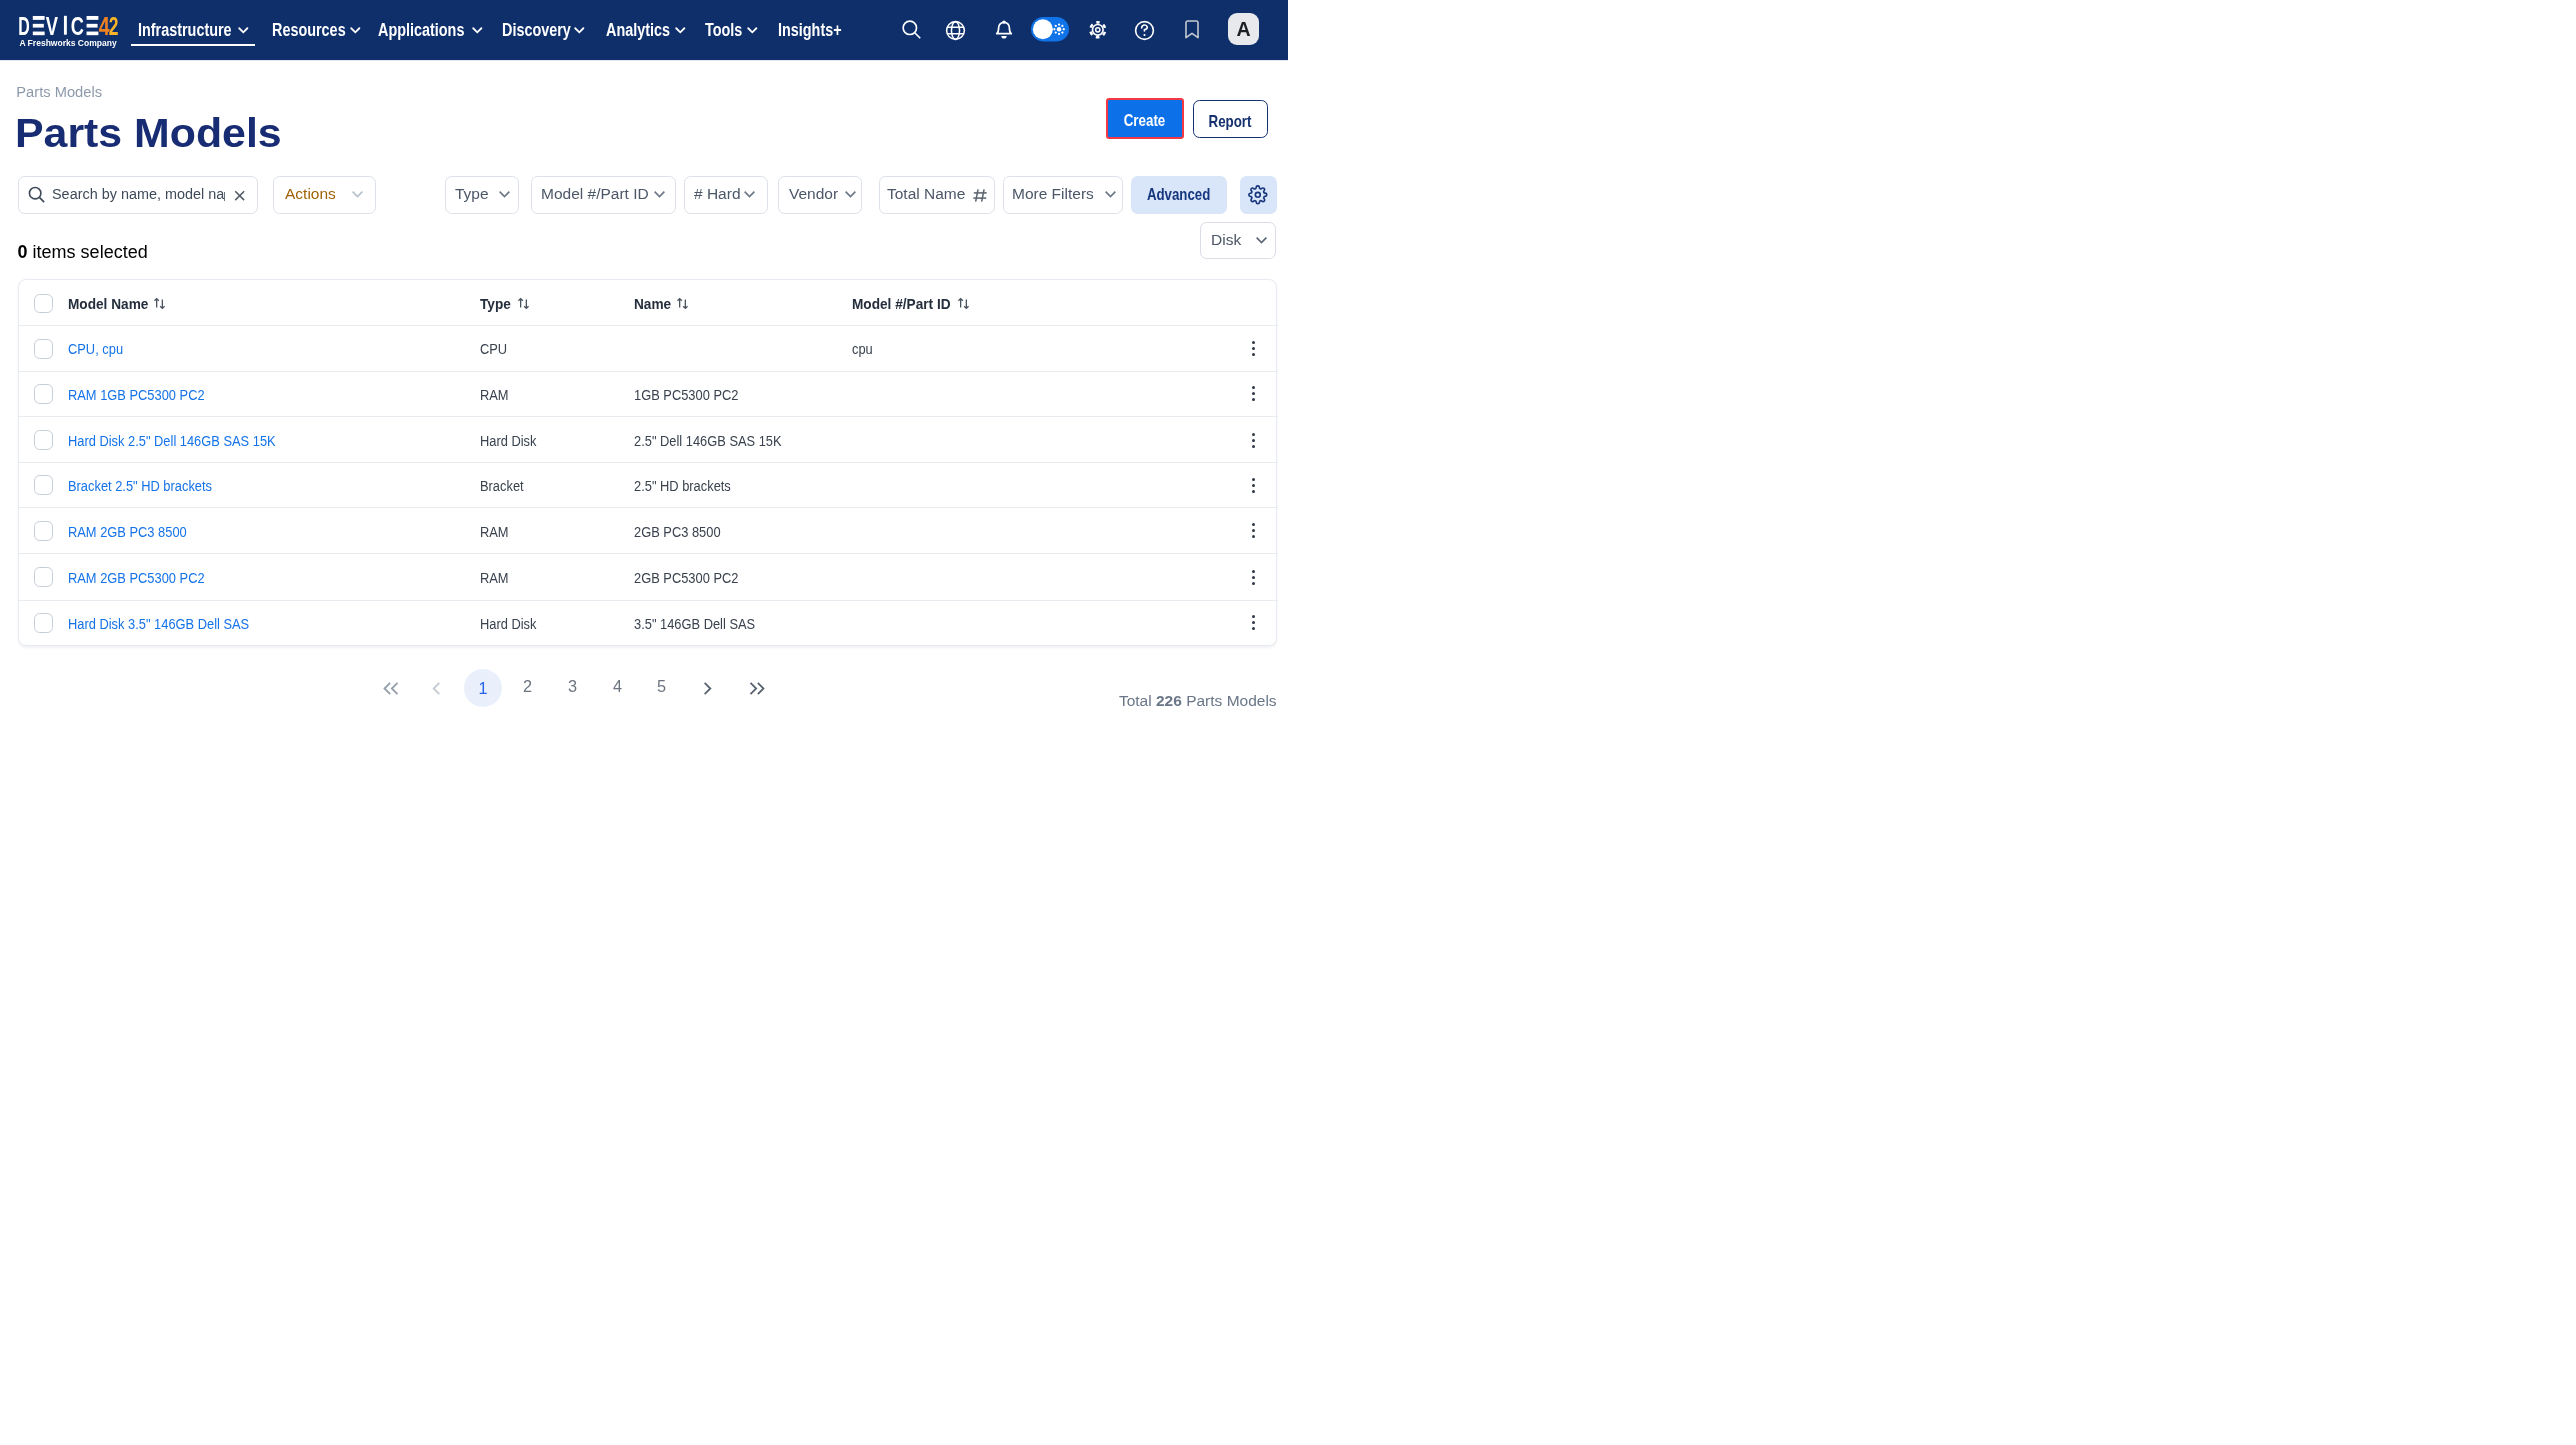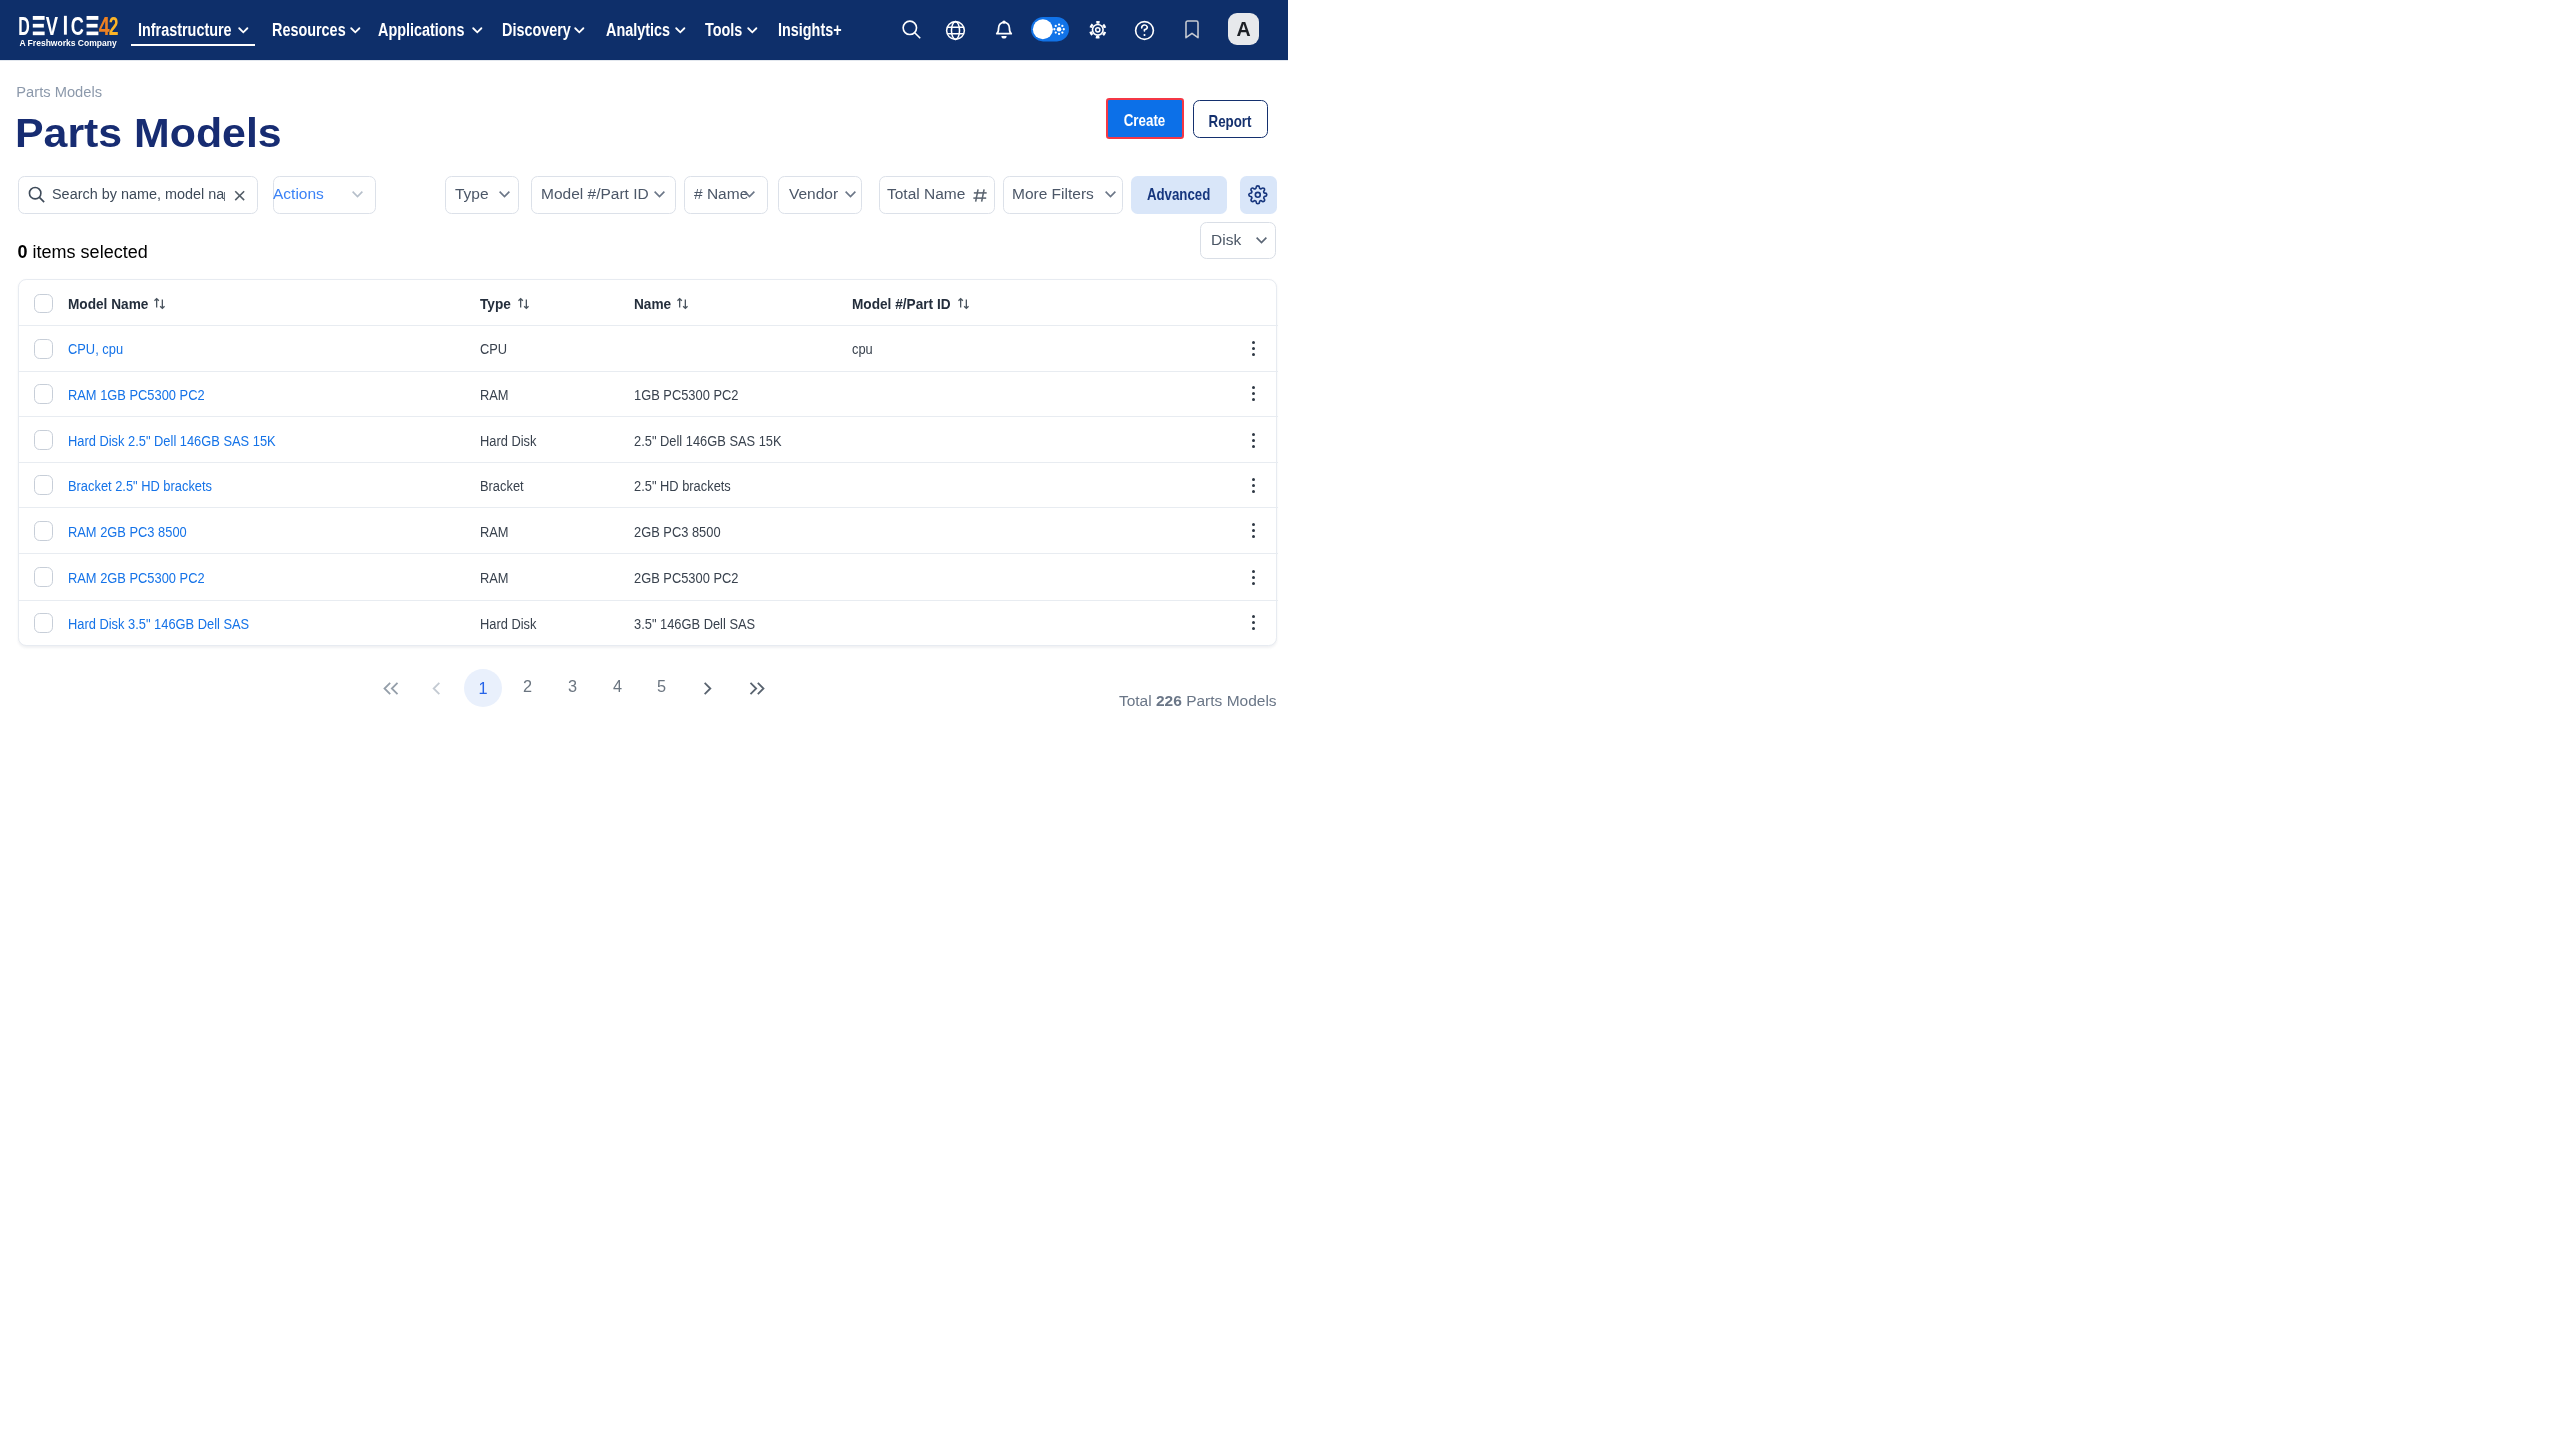--- a/index.html
+++ b/index.html
@@ -172,39 +172,39 @@
     </svg>
   <div class="ftext" style="left:52px;color:#3e4a59;transform:scaleX(0.93);
     transform-origin:0 50%">Search by name, model na</div>
   <div class="abs" style="left:224px;top:192px;width:1.2px;height:9px;background:#6a7480"></div>
   <svg class="abs" style="left:234px;top:190px" width="11.4" height="11.4" viewBox="0 0 14 14" stroke="#525c66" stroke-width="1.9">
       <line x1="1.5" y1="1.5" x2="12.5" y2="12.5"></line>
     <line x1="12.5" y1="1.5" x2="1.5" y2="12.5"></line>
     </svg>
 
   <div class="fbox" style="left:273px;width:103px"></div>
-  <div class="ftext" style="left:273px;color:#3b82f6">Actions</div>
+  <div class="ftext" style="left:285px;color:#a16207">Actions</div>
   <svg class="abs" style="left:351px;top:190px" width="13" height="8.2" viewBox="0 0 16 10" fill="none" stroke="#b6bfca" stroke-width="2">
       <path d="M2 2l6 6 6-6"></path>
     </svg>
 
   <div class="fbox" style="left:445px;width:74px"></div>
   <div class="ftext" style="left:455px">Type</div>
   <svg class="abs" style="left:498px;top:190px" width="13" height="8.2" viewBox="0 0 16 10" fill="none" stroke="#6b7687" stroke-width="2">
       <path d="M2 2l6 6 6-6"></path>
     </svg>
 
   <div class="fbox" style="left:531px;width:145px"></div>
   <div class="ftext" style="left:541px">Model #/Part ID</div>
   <svg class="abs" style="left:653px;top:190px" width="13" height="8.2" viewBox="0 0 16 10" fill="none" stroke="#6b7687" stroke-width="2">
       <path d="M2 2l6 6 6-6"></path>
     </svg>
 
   <div class="fbox" style="left:684px;width:84px"></div>
-  <div class="ftext" style="left:694px"># Name</div>
+  <div class="ftext" style="left:694px"># Hard</div>
   <svg class="abs" style="left:743px;top:190px" width="13" height="8.2" viewBox="0 0 16 10" fill="none" stroke="#6b7687" stroke-width="2">
       <path d="M2 2l6 6 6-6"></path>
     </svg>
 
   <div class="fbox" style="left:778px;width:84px"></div>
   <div class="ftext" style="left:789px">Vendor</div>
   <svg class="abs" style="left:844px;top:190px" width="13" height="8.2" viewBox="0 0 16 10" fill="none" stroke="#6b7687" stroke-width="2">
       <path d="M2 2l6 6 6-6"></path>
     </svg>
 

